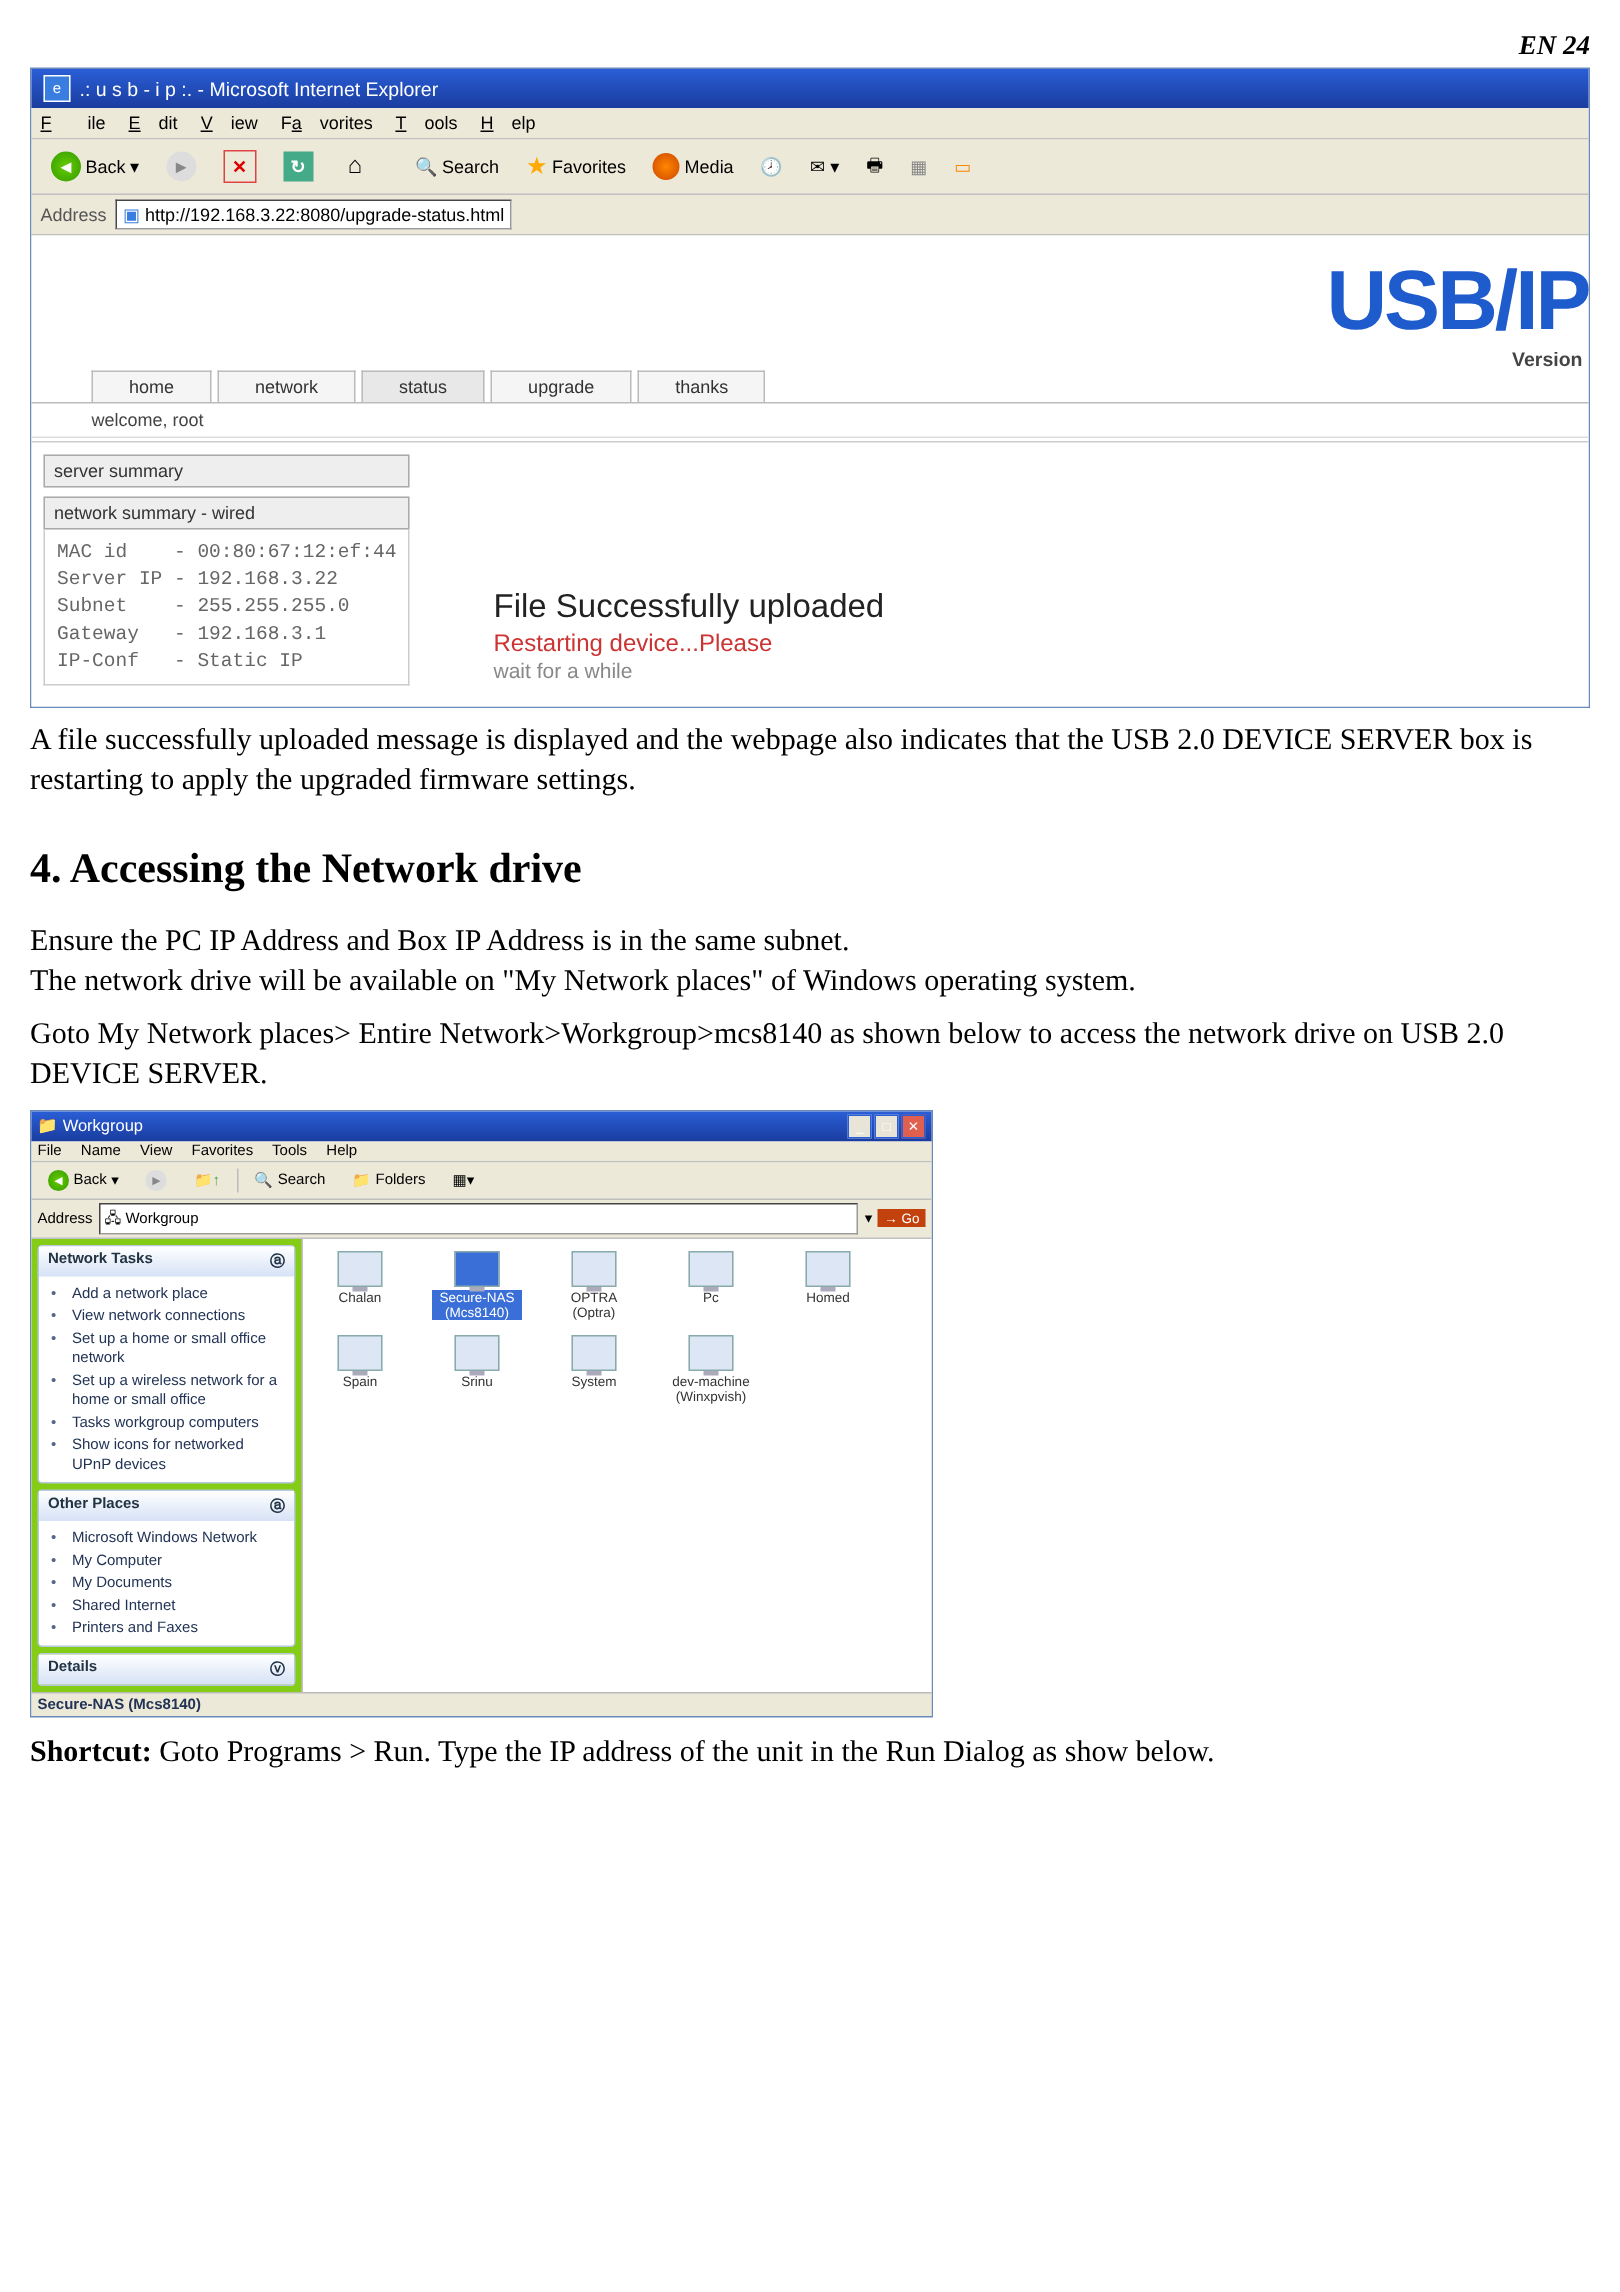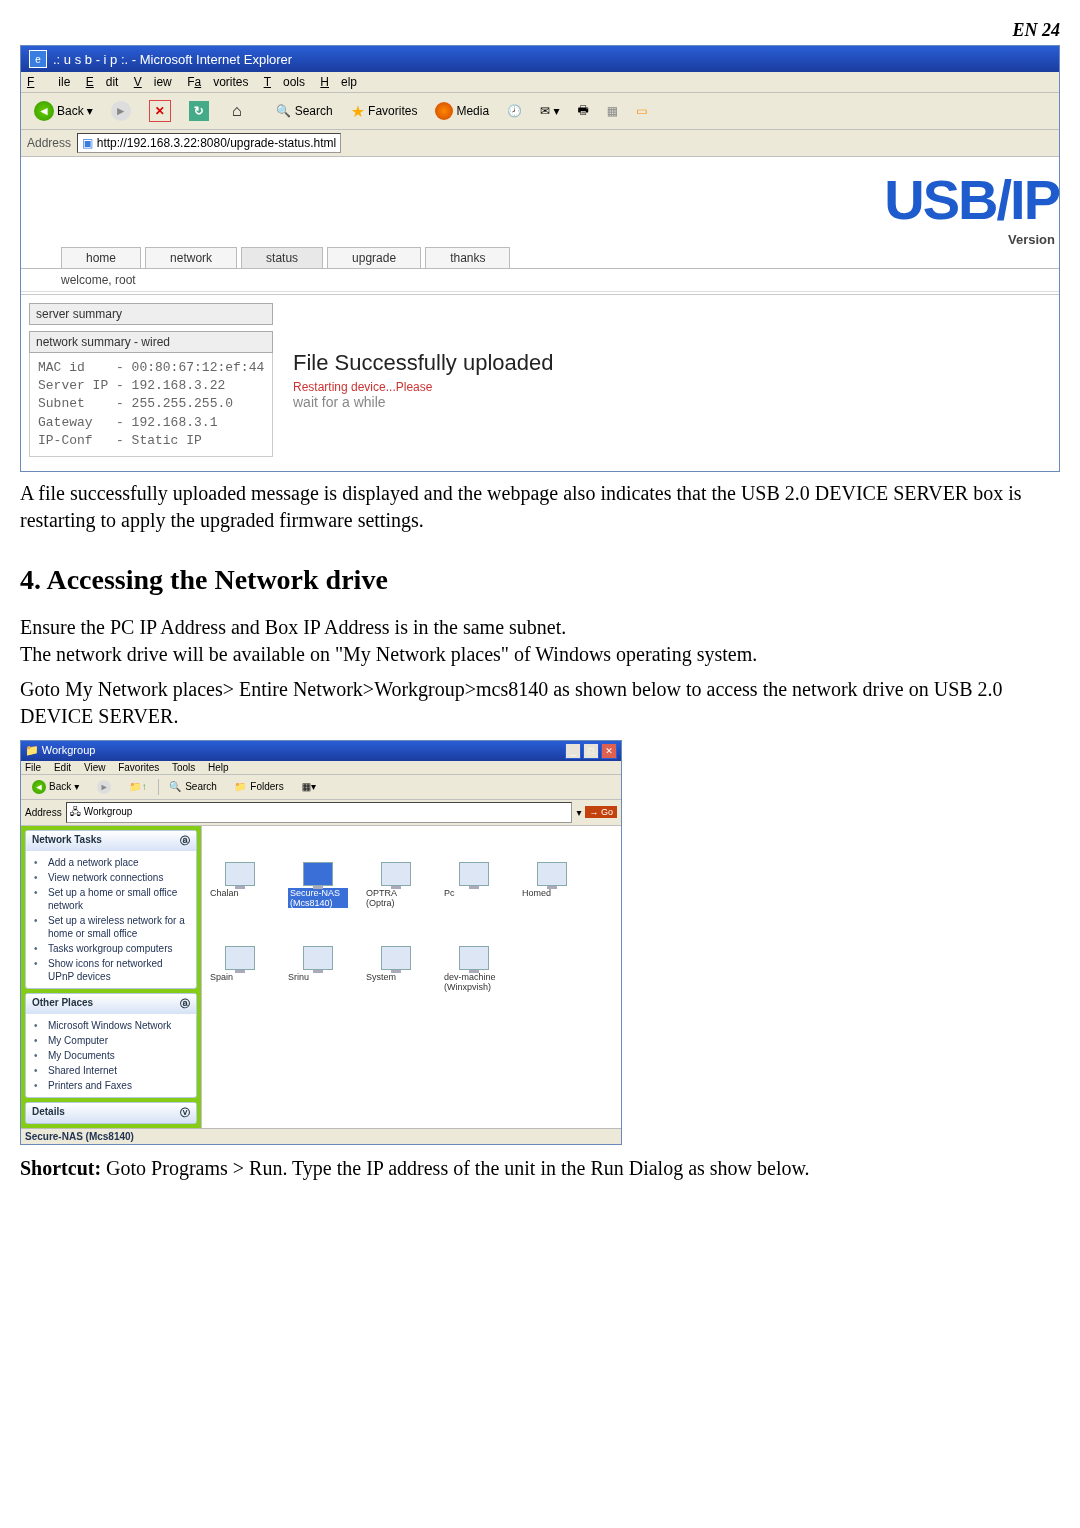--- a/index.html
+++ b/index.html
@@ -25,27 +25,27 @@
 .addrbar .value { background: #fff; border: 1px inset #999; padding: 2px 4px; flex: 0 0 auto; }
 .pagearea { background: #fff; }
 .logo { text-align: right; padding: 10px 0 0; }
 .logo-text { font-size: 56px; font-weight: bold; color: #1e5bcc; font-family: Arial, sans-serif; letter-spacing: -2px; }
 .version { text-align: right; color: #444; font-size: 13px; padding-right: 4px; font-weight: bold; }
 .tabs { display: flex; gap: 4px; padding-left: 40px; }
 .tab { background: #f5f5f5; border: 1px solid #bbb; border-bottom: none; padding: 3px 24px; font-size: 12px; color: #333; }
 .tab.active { background: #e8e8e8; }
 .tabline { border-top: 1px solid #bbb; }
 .welcome { padding: 4px 40px; font-size: 12px; color: #444; border-bottom: 1px solid #ddd; }
-.content { display: flex; padding: 0 0 8px; align-items: center; }
+.content { display: flex; padding: 0 0 8px; align-items: flex-end; gap: 36px; }
 .box { margin: 6px 8px; }
 .box-title { border: 1px solid #aaa; padding: 3px 6px; background: #eee; font-size: 12px; color: #333; }
 .box-body { border: 1px solid #ccc; border-top: none; padding: 6px 8px; font-size: 13px; color: #666; font-family: "Courier New", monospace; white-space: pre; line-height: 1.4; }
 .maintext { padding: 8px 12px; }
 .h2 { font-family: Verdana, sans-serif; font-size: 22px; color: #222; margin: 0 0 4px; }
-.restart { color: #c33; font-family: Verdana, sans-serif; font-size: 12px; margin-bottom: 0; }
+.restart { color: #c33; font-family: Verdana, sans-serif; font-size: 16px; margin-bottom: 0; }
 .subtext { color: #888; font-size: 14px; }
 .bodytext { font-size: 20px; line-height: 1.35; margin: 8px 0; }
 .h4 { font-size: 28px; font-weight: bold; margin: 30px 0 18px; }
 .small-window { border: 1px solid #6b8abc; width: 600px; font-family: Tahoma, sans-serif; font-size: 10px; margin: 10px 0; }
 .sw-title { background: linear-gradient(to bottom,#2a5ed6,#1a3c9e); color: #fff; padding: 2px 4px; display: flex; justify-content: space-between; align-items: center; font-size: 11px; }
 .winbtns { display: flex; gap: 2px; }
 .winbtn { width: 14px; height: 14px; background: #e8e4d8; border: 1px solid #2a5ed6; display: inline-flex; align-items: center; justify-content: center; font-size: 9px; }
 .winbtn.close { background: #e06050; color: #fff; }
 .sw-menu { background: #ece9d8; padding: 1px 4px; border-bottom: 1px solid #c0c0c0; }
 .sw-menu span { margin-right: 10px; }
@@ -54,21 +54,21 @@
 .sw-addr .val { background: #fff; border: 1px inset #999; padding: 1px 3px; flex: 1; font-size: 10px; }
 .go-btn { background: #c2410c; color: #fff; padding: 1px 4px; font-size: 9px; }
 .sw-body { display: flex; background: #fff; }
 .sidepanel { width: 180px; background: #84cc16; border-right: 1px solid #cbd; font-size: 10px; }
 .sp-section { margin: 4px; background: #fff; border: 1px solid #b8c8e0; border-radius: 3px; }
 .sp-head { background: linear-gradient(#fff,#d6e2f6); padding: 3px 6px; font-weight: bold; color: #234; display: flex; justify-content: space-between; }
 .sp-items { padding: 4px 6px; }
 .sp-item { color: #235; padding: 1px 0 1px 16px; position: relative; line-height: 1.3; }
 .sp-item::before { content: "•"; position: absolute; left: 2px; color: #568; }
 .iconpane { flex: 1; padding: 8px; display: flex; flex-wrap: wrap; gap: 10px 18px; align-content: flex-start; }
-.pc-item { width: 60px; font-size: 9px; color: #333; margin-top: 28px; }
+.pc-item { width: 60px; text-align: center; font-size: 9px; color: #333; }
 .pc-item .pc { width: 28px; height: 22px; background: #dde6f4; border: 1px solid #8aa; margin: 0 auto 2px; position: relative; }
 .pc-item .pc::after { content: ""; position: absolute; bottom: -4px; left: 9px; width: 10px; height: 3px; background: #aab; }
 .pc-item.selected .pc { background: #3a6fd8; }
 .pc-item.selected .lbl { background: #3a6fd8; color: #fff; padding: 0 2px; }
 .statusbar { background: #ece9d8; border-top: 1px solid #bbb; padding: 2px 4px; font-size: 10px; display: flex; }
 .statusbar .sb-left { font-weight: bold; color: #235; }
 .statusbar .filler { flex: 1; }
 hr.sep { border: none; border-top: 1px solid #ccc; margin: 2px 0; }
 </style>
 </head>
@@ -185,21 +185,21 @@
   <div class="sw-title">
     <span><span>📁</span> <span>Workgroup</span></span>
     <span class="winbtns">
       <span class="winbtn">_</span>
       <span class="winbtn">□</span>
       <span class="winbtn close">✕</span>
     </span>
   </div>
   <div class="sw-menu">
     <span>File</span>
-    <span>Edit</span>
+    <span>Name</span>
     <span>View</span>
     <span>Favorites</span>
     <span>Tools</span>
     <span>Help</span>
   </div>
   <div class="sw-tool">
     <span class="tb-btn"><span class="tb-icon back-icon" style="width:14px;height:14px;font-size:9px">◄</span><span>Back</span> ▾</span>
     <span class="tb-btn">
         <span class="tb-icon fwd-icon" style="width:14px;height:14px;font-size:9px">►</span>
       </span>

